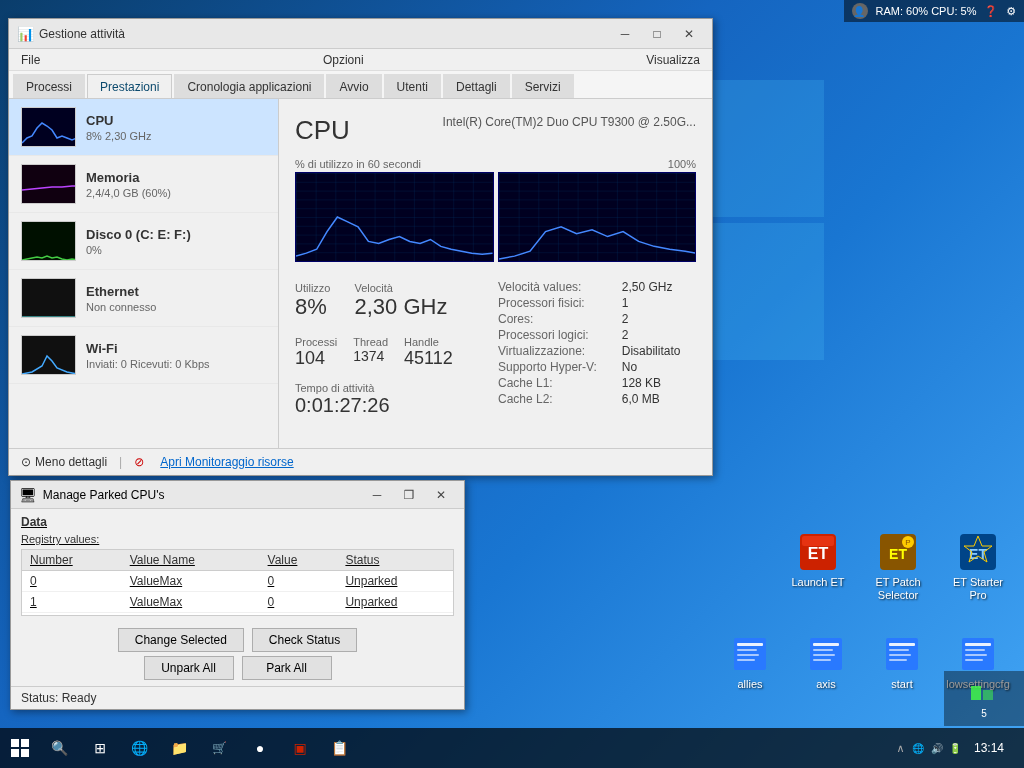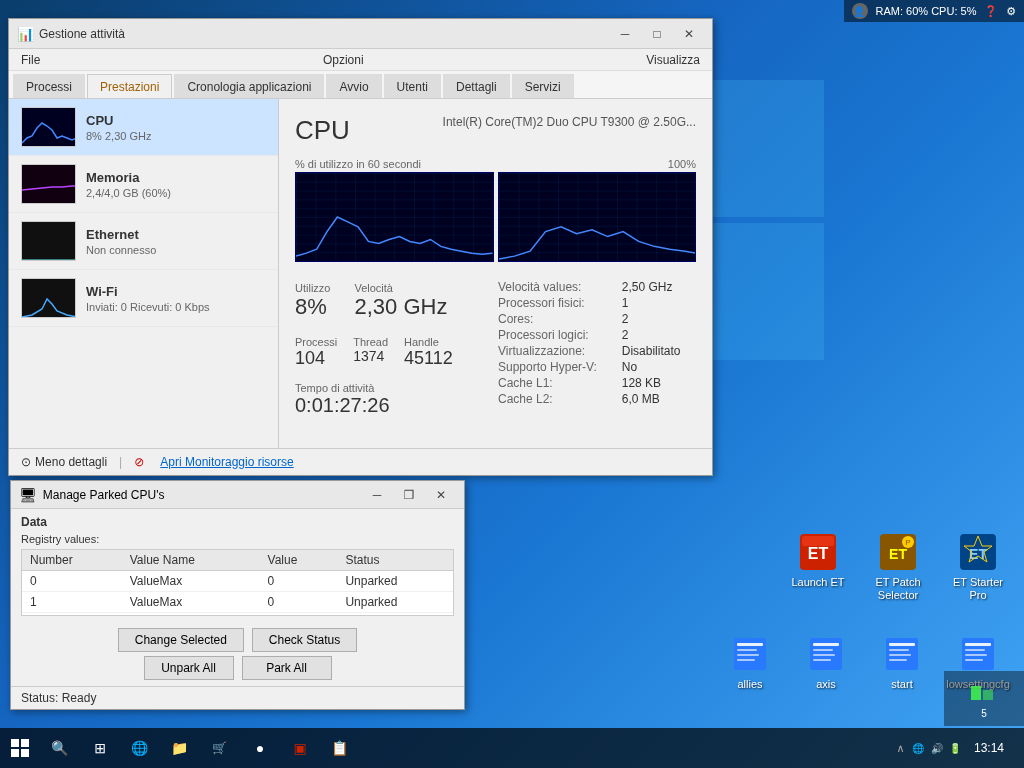--- a/index.html
+++ b/index.html
@@ -186,21 +186,21 @@
       color: #333;
       margin-right: 2px;
       height: 24px;
       display: flex;
       align-items: center;
     }
     .tab.active {
       background: #f0f0f0;
       border-color: #ccc;
       border-bottom-color: #f0f0f0;
-      color: #a16207;
+      color: #0c4a6e;
     }
 
     .tm-content {
       display: flex;
       flex: 1;
       overflow: hidden;
     }
 
     
     .tm-sidebar {
@@ -338,20 +338,21 @@
     .parked-title-text {
       flex: 1;
       font-size: 12px;
     }
     .parked-content {
       flex: 1;
       padding: 6px 10px;
       display: flex;
       flex-direction: column;
       gap: 4px;
+      text-decoration: underline;
     }
     .parked-section-label {
       font-size: 12px;
       font-weight: bold;
       color: #333;
     }
     .parked-registry-label {
       font-size: 11px;
       color: #333;
     }
@@ -487,20 +488,31 @@
             <svg class="thumb-mem" width="55" height="40" viewBox="0 0 55 40">
               <polyline points="0,25 10,24 20,23 30,22 40,22 50,21 55,21" fill="none" stroke="#bb44ff" stroke-width="1.5"></polyline>
             </svg>
           </div>
           <div class="sidebar-info">
             <div class="sidebar-name">Memoria</div>
             <div class="sidebar-detail">2,4/4,0 GB (60%)</div>
           </div>
         </div>
 
+        <div class="sidebar-item">
+          <div class="sidebar-thumb">
+            <svg class="thumb-disk" width="55" height="40" viewBox="0 0 55 40">
+              <polyline points="0,38 5,37 10,36 15,35 20,36 25,34 30,36 35,35 40,37 45,38 50,37 55,38" fill="none" stroke="#44cc44" stroke-width="1.5"></polyline>
+            </svg>
+          </div>
+          <div class="sidebar-info">
+            <div class="sidebar-name">Disco 0 (C: E: F:)</div>
+            <div class="sidebar-detail">0%</div>
+          </div>
+        </div>
 
         <div class="sidebar-item">
           <div class="sidebar-thumb">
             <svg width="55" height="40" viewBox="0 0 55 40" style="background:#101010;">
               <polyline points="0,38 55,38" fill="none" stroke="#44aaaa" stroke-width="1.5"></polyline>
             </svg>
           </div>
           <div class="sidebar-info">
             <div class="sidebar-name">Ethernet</div>
             <div class="sidebar-detail">Non connesso</div>

